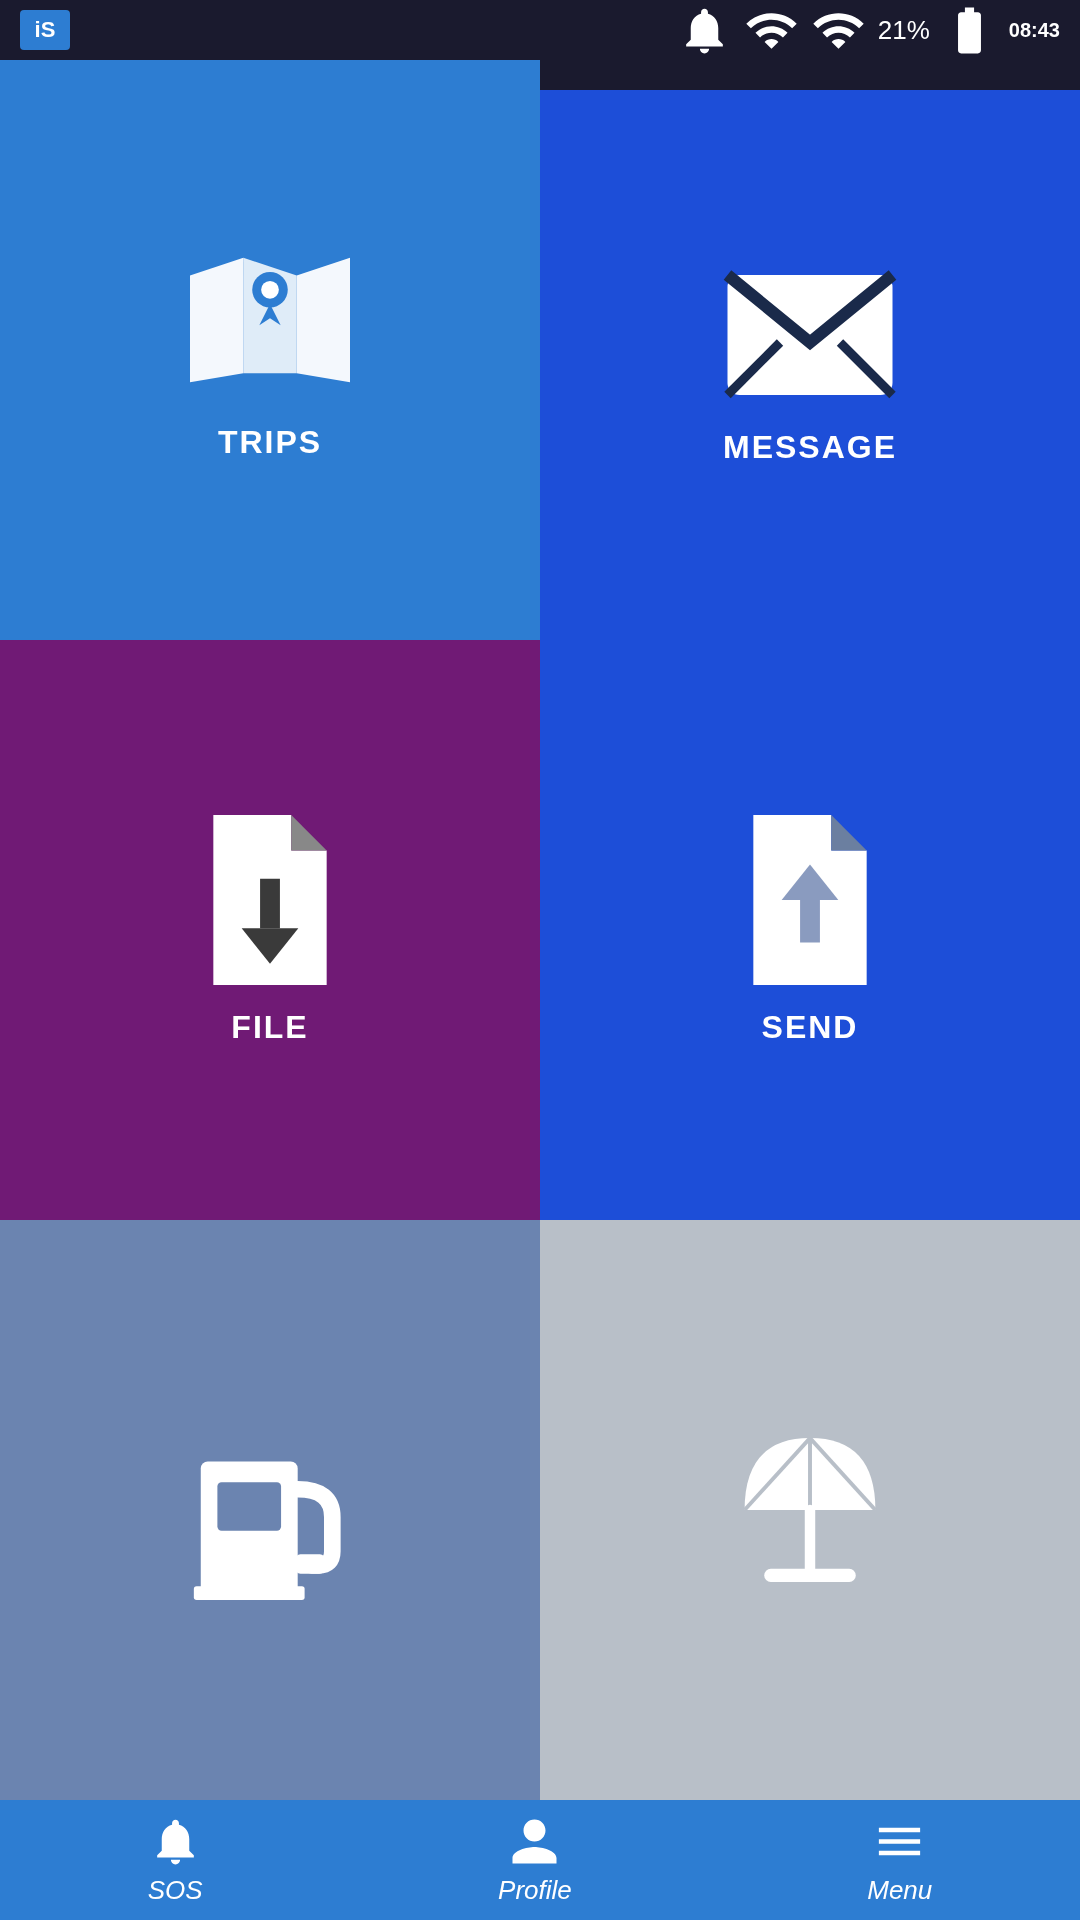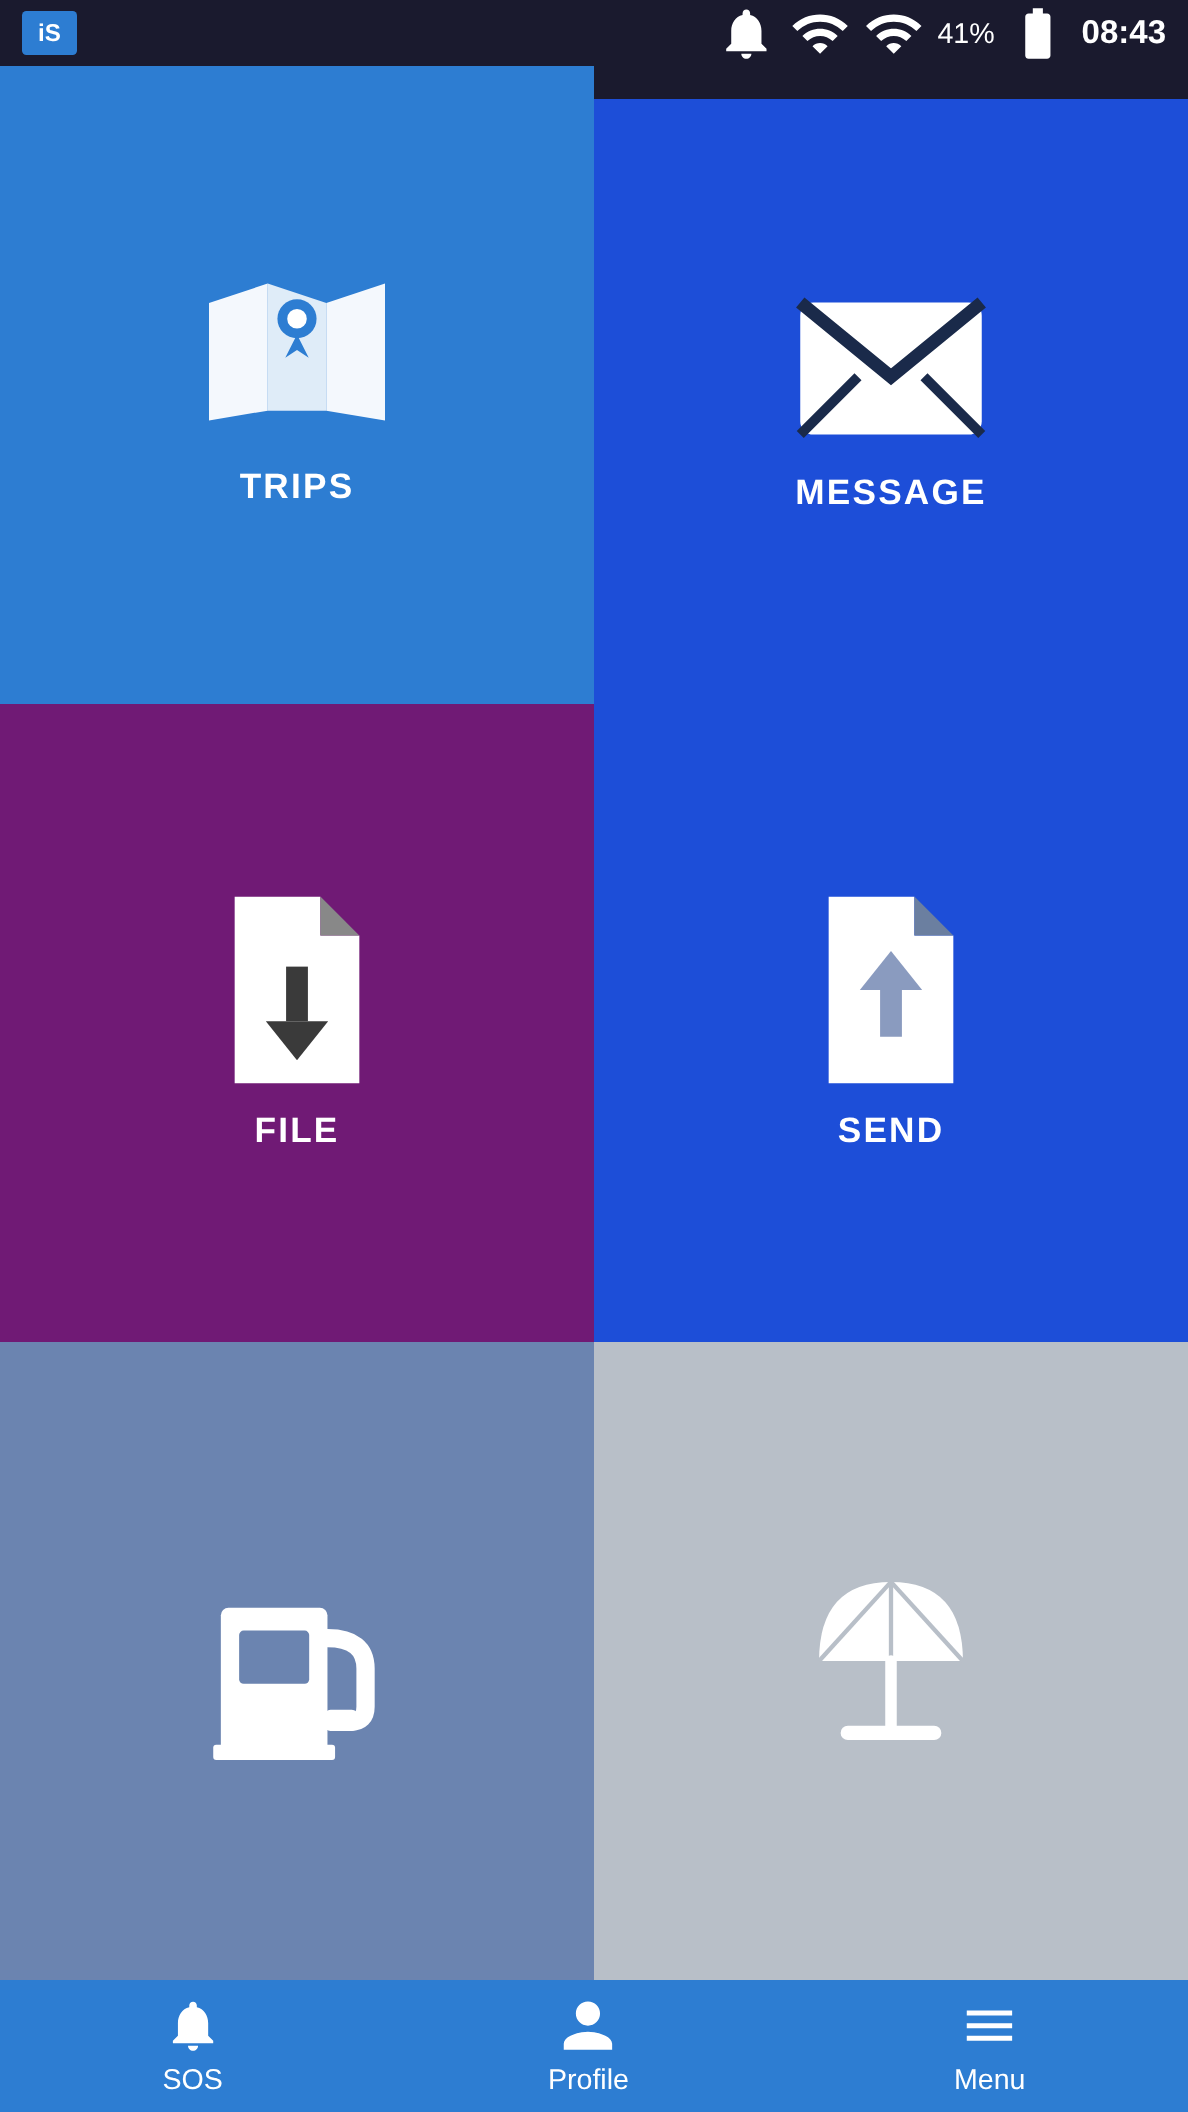--- a/index.html
+++ b/index.html
@@ -46,21 +46,21 @@
     }
 
     .status-right {
       display: flex;
       align-items: center;
       gap: 12px;
       font-size: 26px;
     }
 
     .status-time {
-      font-size: 30px;
+      font-size: 20px;
       font-weight: bold;
     }
 
     
     .grid-container {
       width: 1080px;
       height: 1740px;
       display: grid;
       grid-template-columns: 1fr 1fr;
       grid-template-rows: 1fr 1fr 1fr;
@@ -116,20 +116,21 @@
     }
 
     
     .bottom-nav {
       width: 1080px;
       height: 120px;
       background: #2d7dd2;
       display: flex;
       align-items: center;
       justify-content: space-around;
+      font-style: italic;
     }
 
     .nav-item {
       display: flex;
       flex-direction: column;
       align-items: center;
       gap: 6px;
       cursor: pointer;
       color: white;
     }
@@ -193,21 +194,21 @@
       <path d="M12 22c1.1 0 2-.9 2-2h-4c0 1.1.9 2 2 2zm6-6v-5c0-3.07-1.64-5.64-4.5-6.32V4c0-.83-.67-1.5-1.5-1.5s-1.5.67-1.5 1.5v.68C7.63 5.36 6 7.92 6 11v5l-2 2v1h16v-1l-2-2z"></path>
     </svg>
 
     <svg class="nav-icon" viewBox="0 0 24 24">
       <path d="M1 9l2 2c4.97-4.97 13.03-4.97 18 0l2-2C16.93 2.93 7.08 2.93 1 9zm8 8l3 3 3-3c-1.65-1.66-4.34-1.66-6 0zm-4-4l2 2c2.76-2.76 7.24-2.76 10 0l2-2C15.14 9.14 8.87 9.14 5 13z"></path>
     </svg>
 
     <svg class="nav-icon" viewBox="0 0 24 24">
       <path d="M1 9l2 2c4.97-4.97 13.03-4.97 18 0l2-2C16.93 2.93 7.08 2.93 1 9zm4 4l2 2c2.76-2.76 7.24-2.76 10 0l2-2C15.14 9.14 8.87 9.14 5 13zm4 4l3 3 3-3c-1.65-1.66-4.34-1.66-6 0z"></path>
     </svg>
-    <span>41%</span>
+    <span>21%</span>
 
     <svg class="nav-icon" viewBox="0 0 24 24">
       <path d="M15.67 4H14V2h-4v2H8.33C7.6 4 7 4.6 7 5.33v15.33C7 21.4 7.6 22 8.33 22h7.33c.74 0 1.34-.6 1.34-1.33V5.33C17 4.6 16.4 4 15.67 4z"></path>
     </svg>
     <span class="status-time">08:43</span>
   </div>
 </div>
 
 <div class="grid-container">
 

